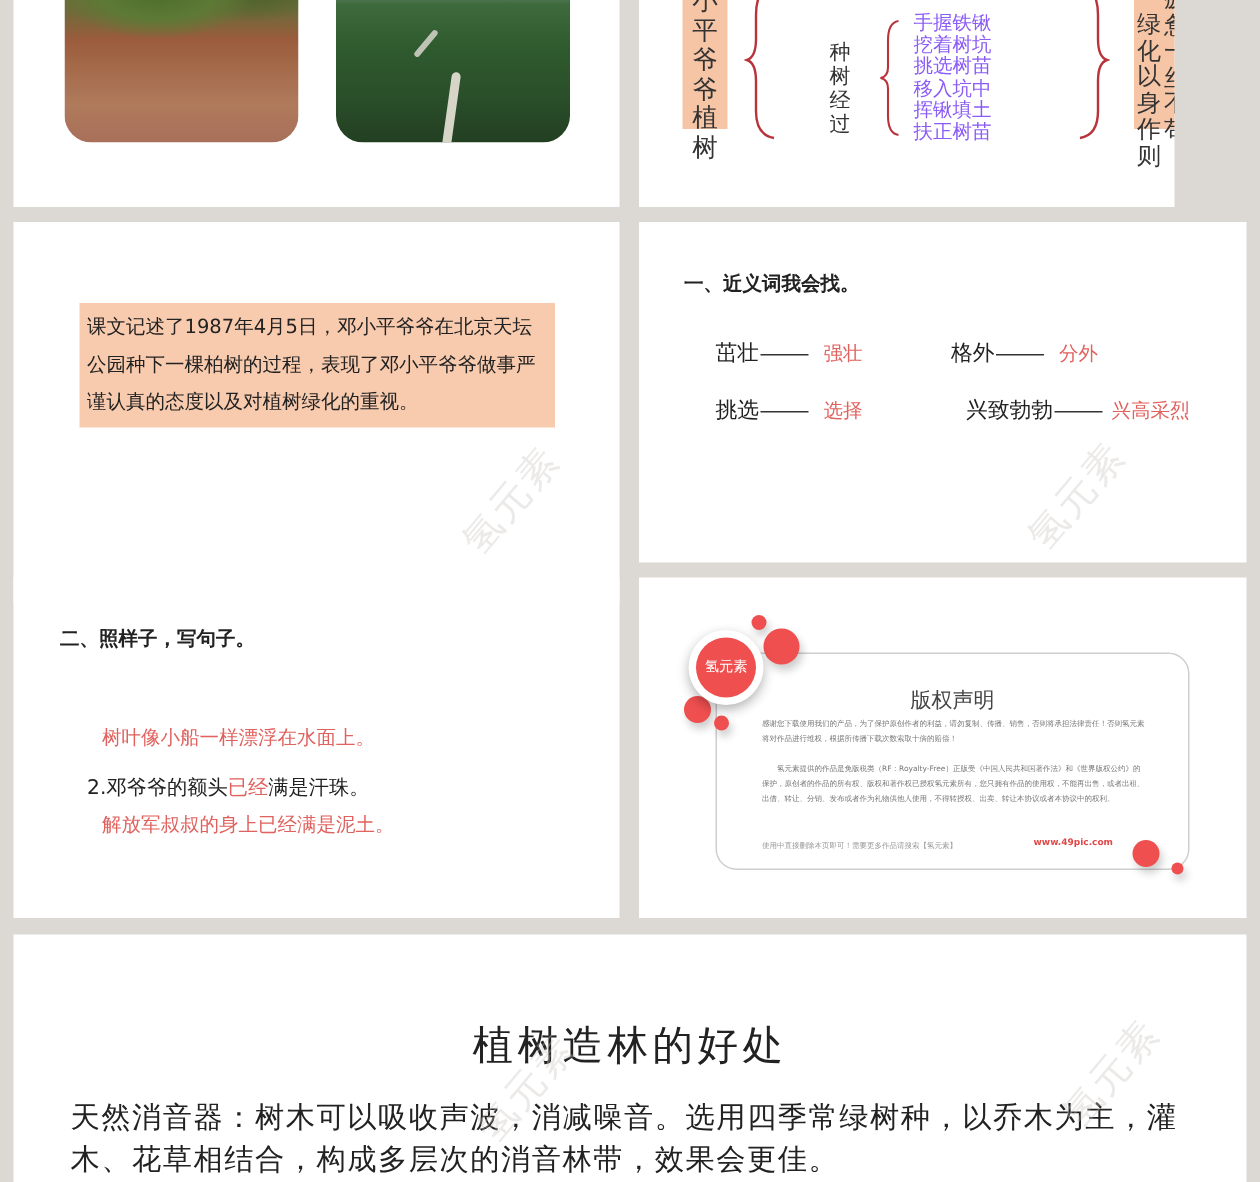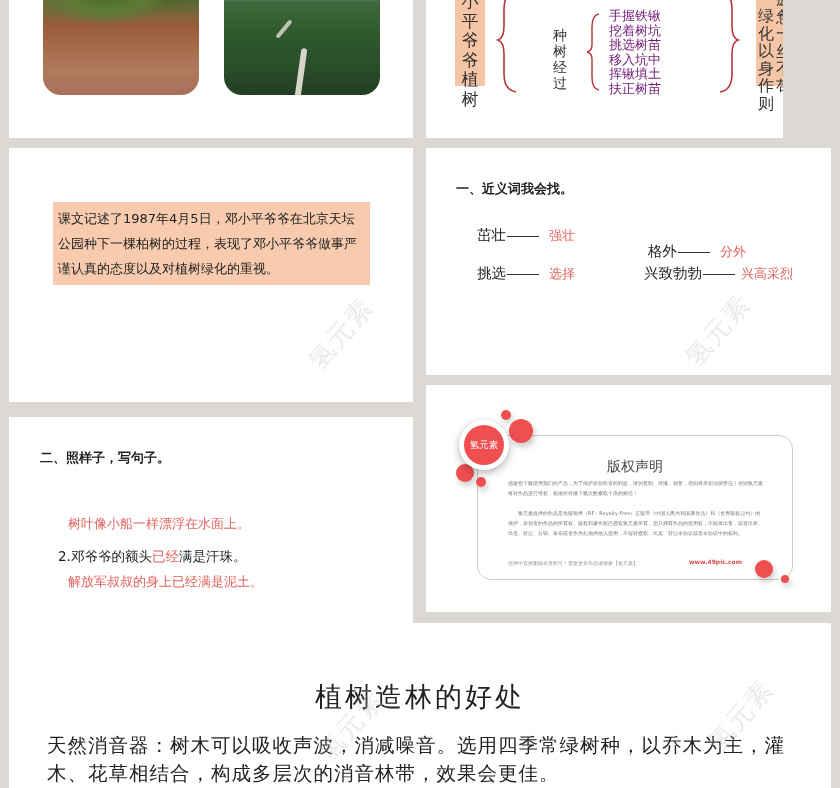--- a/index.html
+++ b/index.html
@@ -3,21 +3,21 @@
 <meta charset="utf-8">
 <style>
   * { box-sizing: border-box; margin: 0; padding: 0; }
   html, body { width: 840px; height: 788px; overflow: hidden; }
   body { background: #dcd8d3; position: relative; font-family: "DejaVu Sans", "Liberation Sans", sans-serif; color: #222; }
   .slide { position: absolute; background: #ffffff; overflow: hidden; }
   #s1 { left: 9px; top: 0; width: 404px; height: 138px; }
   #s2 { left: 426px; top: 0; width: 357px; height: 138px; }
   #s3 { left: 9px; top: 148px; width: 404px; height: 254px; }
   #s4 { left: 426px; top: 148px; width: 405px; height: 227px; }
-  #s5 { left: 9px; top: 385px; width: 404px; height: 227px; margin-top: 32px; }
+  #s5 { left: 9px; top: 385px; width: 404px; height: 227px; }
   #s6 { left: 426px; top: 385px; width: 405px; height: 227px; }
   #s7 { left: 9px; top: 623px; width: 822px; height: 170px; }
 
   .watermark { position: absolute; color: rgba(200,195,190,0.35); font-size: 26px; transform: rotate(-50deg); letter-spacing: 2px; pointer-events: none; white-space: nowrap; }
 
   
   .photo { position: absolute; top: -30px; width: 156px; height: 125px; border-radius: 0 0 18px 18px; overflow: hidden; }
   .photo-soil { left: 34px;
     background:
       radial-gradient(ellipse 60% 35% at 40% 20%, #4d6b2c 0%, #5d7a35 40%, transparent 70%),
@@ -27,21 +27,21 @@
     background:
       radial-gradient(ellipse 30% 20% at 55% 8%, #b9c6c6 0%, transparent 80%),
       linear-gradient(180deg, #cfd7d8 0%, #8f9f9f 14%, #3f6a3e 26%, #2f5a2e 50%, #2a4f2a 75%, #233f22 100%); }
   .photo-mountain .road { position: absolute; left: 74px; top: 78px; width: 6px; height: 50px; background: #d7d4c8; border-radius: 3px; transform: rotate(8deg); }
   .photo-mountain .road2 { position: absolute; left: 58px; top: 48px; width: 4px; height: 22px; background: #bfc3b6; border-radius: 2px; transform: rotate(40deg); }
 
   
   .vbox { position: absolute; background: #f6c5a6; color: #333; font-size: 17px; line-height: 19.5px; width: 30px; text-align: center; padding-top: 0; }
   .brace { position: absolute; }
   .vlabel { position: absolute; font-size: 14px; line-height: 16px; width: 16px; color: #333; text-align: center; }
-  .step-list { position: absolute; font-size: 13px; line-height: 14.5px; color: #701a75; }
+  .step-list { position: absolute; font-size: 13px; line-height: 14.5px; color: #8b5cf6; }
 
   
   .summary { position: absolute; left: 44px; top: 54px; width: 317px; background: #f8cbaf; padding: 4px 5px; font-size: 13px; line-height: 25px; color: #222; }
 
   
   .s-heading { position: absolute; font-size: 13px; font-weight: bold; color: #222; }
   .pair { position: absolute; font-size: 14.5px; color: #222; white-space: nowrap; }
   .pair .dash { display: inline-block; width: 32px; height: 1px; background: #333; vertical-align: middle; margin: 0 2px 0 1px; }
   .pair .ans { color: #e0625e; font-size: 13px; margin-left: 8px; }
 
@@ -106,21 +106,21 @@
 <div class="slide" id="s3">
   <div class="summary">课文记述了1987年4月5日，邓小平爷爷在北京天坛公园种下一棵柏树的过程，表现了邓小平爷爷做事严谨认真的态度以及对植树绿化的重视。</div>
   <div class="watermark" style="left:290px; top:168px;">氢元素</div>
 </div>
 
 <div class="slide" id="s4">
   <div class="s-heading" style="left:30px; top:32px;">一、近义词我会找。</div>
   <div class="pair" style="left:51px; top:78px;">
     <span>茁壮</span><span class="dash"></span><span class="ans">强壮</span>
   </div>
-  <div class="pair" style="left:222px; top:78px;margin-top:16px;">
+  <div class="pair" style="left:208px; top:78px;">
     <span>格外</span><span class="dash"></span><span class="ans">分外</span>
   </div>
   <div class="pair" style="left:51px; top:116px;">
     <span>挑选</span><span class="dash"></span><span class="ans">选择</span>
   </div>
   <div class="pair" style="left:218px; top:116px;">
     <span>兴致勃勃</span><span class="dash"></span><span class="ans" style="margin-left:4px;">兴高采烈</span>
   </div>
   <div class="watermark" style="left:250px; top:165px;">氢元素</div>
 </div>

